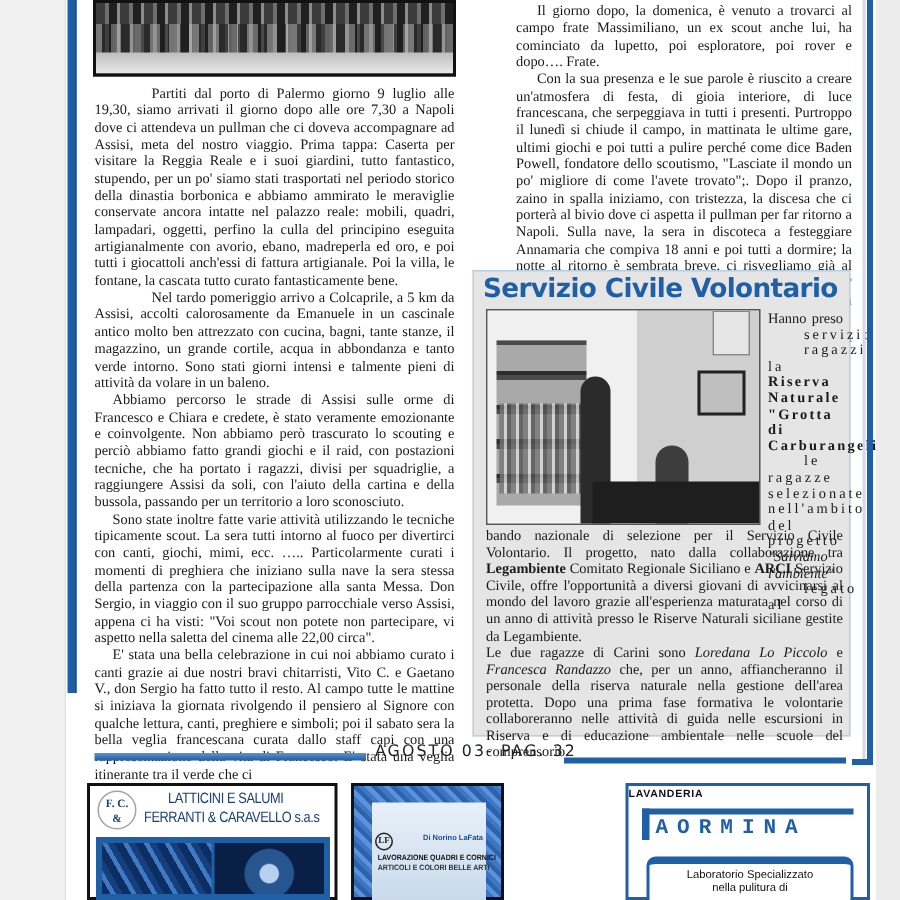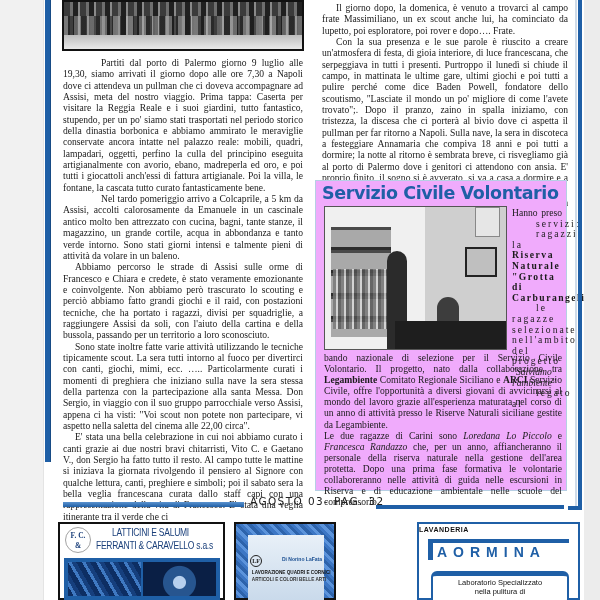--- a/index.html
+++ b/index.html
@@ -14,28 +14,28 @@
     background: repeating-linear-gradient(90deg, #3b3b3b 0 6px, #6e6e6e 6px 9px, #202020 9px 14px, #8a8a8a 14px 16px); }
   .photo-top .crowd2 { position: absolute; left: 0; right: 0; top: 14px; height: 24px;
     background: repeating-linear-gradient(90deg, rgba(180,180,180,.5) 0 4px, rgba(30,30,30,.6) 4px 10px, rgba(220,220,220,.35) 10px 13px); }
   .photo-top .ground { position: absolute; left: 0; right: 0; bottom: 0; height: 14px; background: linear-gradient(#bdbdbd, #e9e9e9); }
 
   .col-left { position: absolute; left: 63px; top: 57px; width: 240px; font-size: 9.6px; line-height: 11.35px; text-align: justify; }
   .col-left p { text-indent: 12px; }
   .col-left p.big-indent { text-indent: 38px; }
 
   .col-right { position: absolute; left: 322px; top: 2px; width: 246px; font-size: 9.6px; line-height: 11.35px; text-align: justify; }
-  .col-right p { text-indent: 14px; }
+  .col-right p { text-indent: 14px; margin-left: 22px; }
   .signature { text-align: right; font-weight: bold; margin-top: 2px; }
 
   .right-frame { position: absolute; left: 568px; top: 0; width: 14px; height: 510px; border-right: 4px solid #1f5fa6; border-bottom: 4px solid #1f5fa6; }
   .right-frame-line { position: absolute; left: 575px; top: 0; width: 2px; height: 506px; background: #cfdbe8; }
   .right-side { position: absolute; left: 584px; top: 0; width: 16px; height: 600px; background: #ececec; }
 
-  .box-scv { position: absolute; left: 315px; top: 180px; width: 252px; height: 311px; background: #f0abfc; border: 1px solid #b6cfe4; }
+  .box-scv { position: absolute; left: 315px; top: 180px; width: 252px; height: 311px; background: #e5e5e5; border: 1px solid #b6cfe4; }
   .box-title { position: absolute; left: 6px; top: 2px; width: 240px; font-family: "DejaVu Sans", sans-serif; font-size: 17.5px; font-weight: bold; color: #1f5fa6; letter-spacing: -0.4px; white-space: nowrap; }
   .box-photo { position: absolute; left: 8px; top: 25px; width: 183px; height: 144px; background: #d9d9d9; border: 1px solid #555; overflow: hidden; }
   .box-photo .wall { position: absolute; inset: 0; background: linear-gradient(90deg, #f0f0f0 0 55%, #cfcfcf 55% 100%); }
   .box-photo .shelf { position: absolute; left: 6px; top: 20px; width: 60px; height: 110px;
     background: repeating-linear-gradient(180deg, #4a4a4a 0 3px, #a9a9a9 3px 20px, #2c2c2c 20px 23px); }
   .box-photo .shelf-books { position: absolute; left: 8px; top: 62px; width: 56px; height: 60px;
     background: repeating-linear-gradient(90deg, #777 0 3px, #ddd 3px 5px, #555 5px 8px); opacity: .8; }
   .box-photo .person1 { position: absolute; left: 62px; top: 44px; width: 20px; height: 100px; background: #2b2b2b; border-radius: 10px 10px 2px 2px; }
   .box-photo .person2 { position: absolute; left: 112px; top: 90px; width: 22px; height: 54px; background: #3d3d3d; border-radius: 11px 11px 2px 2px; }
   .box-photo .frame1 { position: absolute; left: 140px; top: 40px; width: 32px; height: 30px; background: #bfbfbf; border: 2px solid #222; }
@@ -65,21 +65,21 @@
   .ad2 .brand { position: absolute; left: 2px; top: 2px; font-family: "DejaVu Serif", serif; font-style: italic; font-weight: bold; font-size: 15px; color: #1a4f92; white-space: nowrap; }
   .ad2 .by { position: absolute; right: 2px; top: 21px; font-family: "Liberation Sans", sans-serif; font-weight: bold; font-size: 5px; color: #1a4f92; white-space: nowrap; }
   .ad2 .lf { position: absolute; left: 2px; top: 20px; width: 12px; height: 12px; border: 1px solid #222; border-radius: 50%; font-size: 6px; text-align: center; line-height: 10px; font-weight: bold; }
   .ad2 .line { position: absolute; left: 0; top: 34px; width: 76px; text-align: center; font-family: "Liberation Sans", sans-serif; font-weight: bold; font-size: 5.2px; color: #111; white-space: nowrap; transform: scaleX(.9); }
   .ad2 .line2 { top: 41px; color: #333; }
 
   .ad3 { position: absolute; left: 417px; top: 522px; width: 163px; height: 78px; border: 2px solid #1f5fa6; background: #fff; }
   .ad3 .lav { position: absolute; left: 0; right: 0; top: 2px; font-family: Liberation Sans, sans-serif; font-weight: bold; font-size: 7px; letter-spacing: 0.5px; color: #111; }
   .ad3 .bar { position: absolute; left: 9px; top: 15px; width: 141px; height: 4px; background: #1f5fa6; }
   .ad3 .t-stem { position: absolute; left: 9px; top: 15px; width: 5px; height: 21px; background: #1f5fa6; }
-  .ad3 .taormina { position: absolute; left: 18px; top: 20px; font-family: Liberation Sans, sans-serif; font-weight: bold; font-size: 14px; letter-spacing: 6px; color: #1f5fa6; white-space: nowrap; text-align: center; }
+  .ad3 .taormina { position: absolute; left: 18px; top: 20px; font-family: Liberation Mono, monospace; font-weight: bold; font-size: 14px; letter-spacing: 6px; color: #1f5fa6; white-space: nowrap; text-align: center; }
   .ad3 .lab { position: absolute; left: 12px; top: 47px; width: 138px; height: 34px; border: 2px solid #1f5fa6; border-top-width: 5px; border-radius: 6px; background: #fff; text-align: center; font-family: "Liberation Sans", sans-serif; font-size: 7.5px; color: #111; line-height: 9px; padding-top: 2px; }
 </style>
 </head>
 <body>
 
 <div class="left-margin"></div>
 <div class="side-bar"></div>
 
 <div class="photo-top">
   <div class="crowd"></div>

